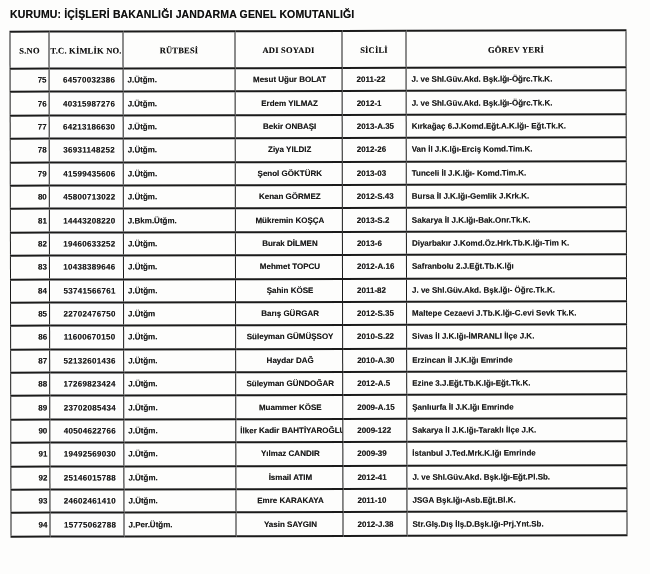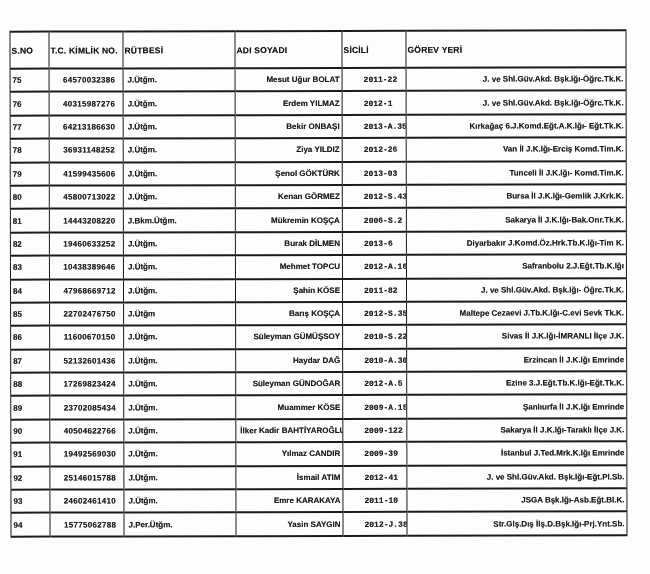--- a/index.html
+++ b/index.html
@@ -44,45 +44,47 @@
     border-top-width: 2px;
     border-bottom-width: 2px;
     overflow: hidden;
     white-space: nowrap;
     text-shadow: 0 0 0.6px rgba(0,0,0,0.5);
   }
   table.personnel th {
     height: 33px;
     font-size: 8.5px;
     font-weight: 700;
-    text-align: left;
+    text-align: center;
     vertical-align: middle;
     letter-spacing: 0.2px;
     color: #131313;
+    font-family: Liberation Serif, serif;
   }
   table.personnel td {
     height: 21.4px;
     font-size: 8px;
     font-weight: 700;
     vertical-align: middle;
     color: #1a1a1a;
     padding: 0 2px;
   }
   
-  table.personnel td:nth-child(1) { text-align: left; }
+  table.personnel td:nth-child(1) { text-align: right; }
   table.personnel td:nth-child(2) { text-align: center; letter-spacing: 0.3px; padding-left: 8px; }
   table.personnel td:nth-child(3) { text-align: left; padding-left: 4px; border-radius: 11px; }
-  table.personnel td:nth-child(4) { text-align: right; padding-left: 4px; }
-  table.personnel td:nth-child(5) { text-align: left; padding-left: 21px; font-family: Liberation Mono, monospace; }
-  table.personnel td:nth-child(6) { text-align: right; padding-left: 5px; margin-left: 48px; }
+  table.personnel td:nth-child(4) { text-align: center; padding-left: 4px; }
+  table.personnel td:nth-child(5) { text-align: left; padding-left: 14px; }
+  table.personnel td:nth-child(6) { text-align: left; padding-left: 5px; margin-left: 48px; }
 </style>
 </head>
 <body>
 
 <div class="page">
+  <div class="doc-title">KURUMU: İÇİŞLERİ BAKANLIĞI JANDARMA GENEL KOMUTANLIĞI</div>
 
   <table class="personnel">
     <colgroup>
       <col style="width:39px">
       <col style="width:74px">
       <col style="width:112px">
       <col style="width:107px">
       <col style="width:64px">
       <col style="width:220px">
     </colgroup>
@@ -143,52 +145,52 @@
           <td>J.Ütğm.</td>
           <td>Kenan GÖRMEZ</td>
           <td>2012-S.43</td>
           <td>Bursa İl J.K.lğı-Gemlik J.Krk.K.</td>
         </tr>
         <tr>
           <td>81</td>
           <td>14443208220</td>
           <td>J.Bkm.Ütğm.</td>
           <td>Mükremin KOŞÇA</td>
-          <td>2006-S.2</td>
+          <td>2013-S.2</td>
           <td>Sakarya İl J.K.lğı-Bak.Onr.Tk.K.</td>
         </tr>
         <tr>
           <td>82</td>
           <td>19460633252</td>
           <td>J.Ütğm.</td>
           <td>Burak DİLMEN</td>
           <td>2013-6</td>
           <td>Diyarbakır J.Komd.Öz.Hrk.Tb.K.lğı-Tim K.</td>
         </tr>
         <tr>
           <td>83</td>
           <td>10438389646</td>
           <td>J.Ütğm.</td>
           <td>Mehmet TOPCU</td>
           <td>2012-A.16</td>
           <td>Safranbolu 2.J.Eğt.Tb.K.lğı</td>
         </tr>
         <tr>
           <td>84</td>
-          <td>47968669712</td>
+          <td>53741566761</td>
           <td>J.Ütğm.</td>
           <td>Şahin KÖSE</td>
           <td>2011-82</td>
           <td>J. ve Shl.Güv.Akd. Bşk.lğı- Öğrc.Tk.K.</td>
         </tr>
         <tr>
           <td>85</td>
           <td>22702476750</td>
           <td>J.Ütğm</td>
-          <td>Barış KOŞÇA</td>
+          <td>Barış GÜRGAR</td>
           <td>2012-S.35</td>
           <td>Maltepe Cezaevi J.Tb.K.lğı-C.evi Sevk Tk.K.</td>
         </tr>
         <tr>
           <td>86</td>
           <td>11600670150</td>
           <td>J.Ütğm.</td>
           <td>Süleyman GÜMÜŞSOY</td>
           <td>2010-S.22</td>
           <td>Sivas İl J.K.lğı-İMRANLI İlçe J.K.</td>

